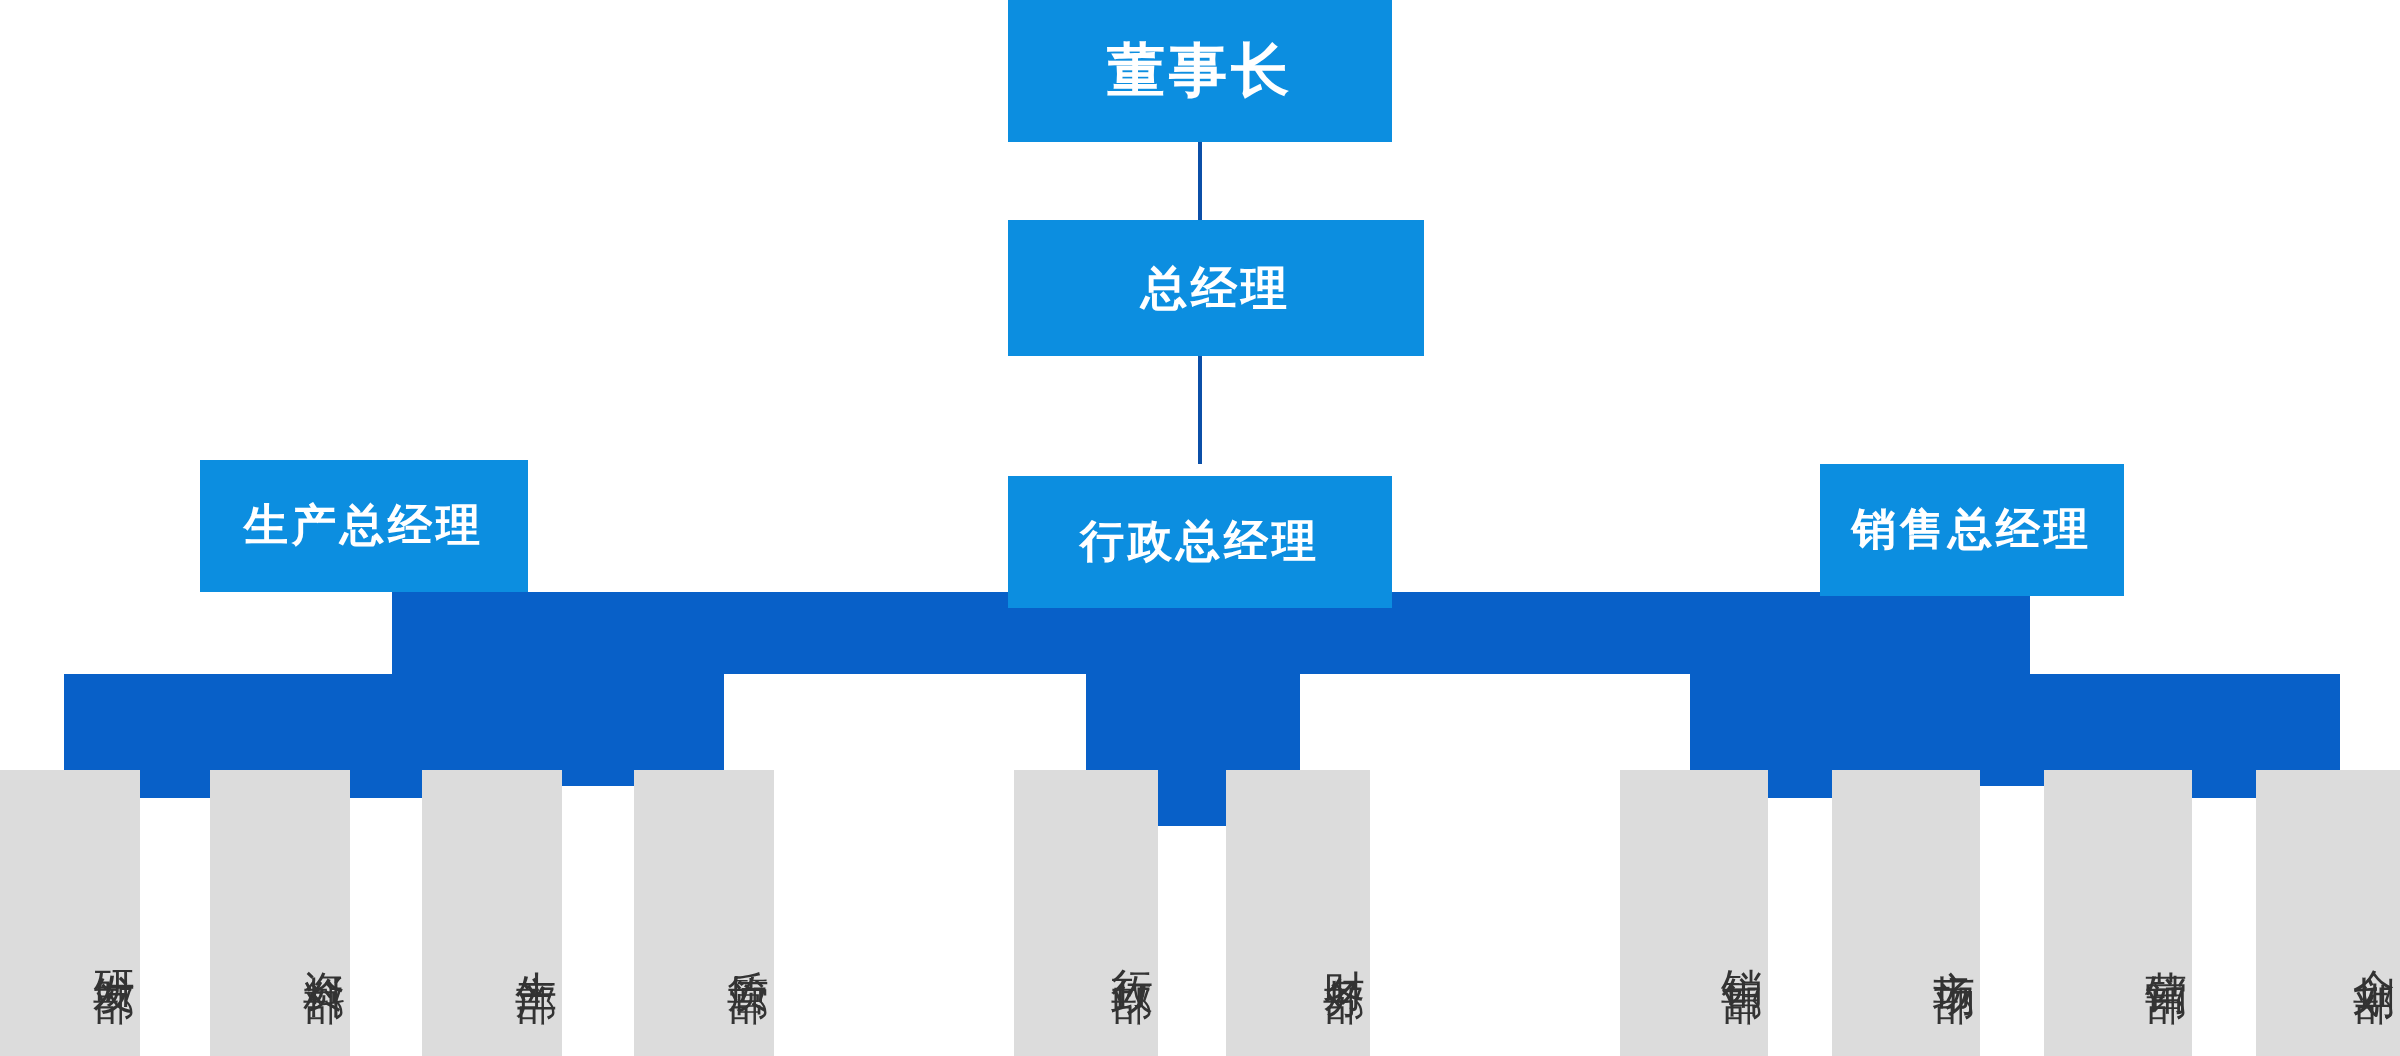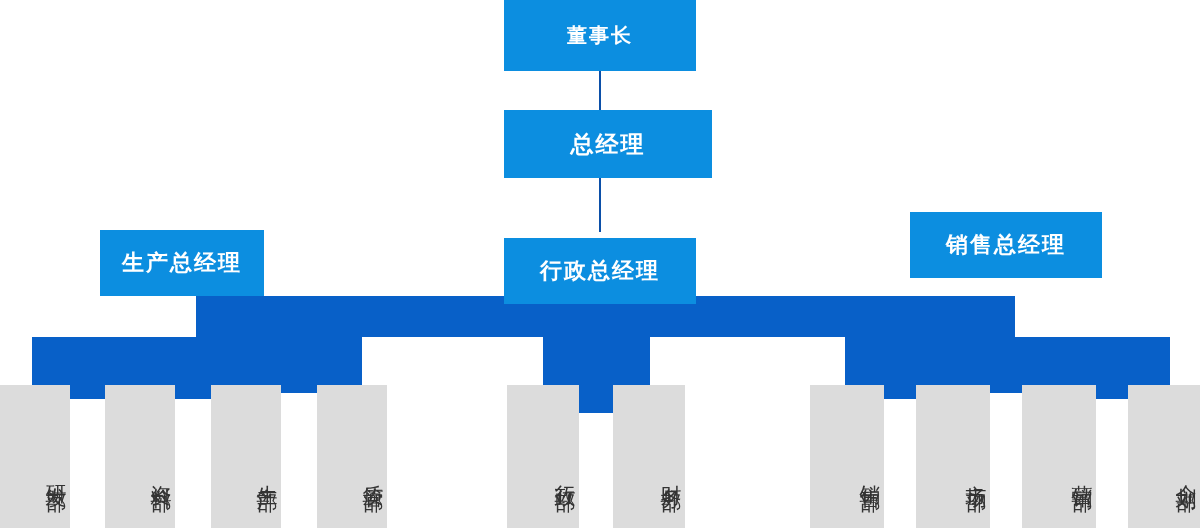--- a/index.html
+++ b/index.html
@@ -19,21 +19,21 @@
   
   .exec{
     position:absolute;
     background:#0c8ee0;
     color:#ffffff;
     display:flex;align-items:center;justify-content:center;
     letter-spacing:2px;
     font-weight:bold;
     white-space:nowrap;
   }
-  .exec.lvl1{font-size:20px;}
+  .exec.lvl1{font-size:29px;}
   .exec.lvl2{font-size:23px;}
   .exec.lvl3{font-size:22px;}
 
   
   .dept{
     position:absolute;
     background:#dcdcdc;
     color:#333333;
     font-size:21px;
     letter-spacing:3px;
@@ -68,21 +68,21 @@
 
   <div class="vline" style="left:599px;top:71px;height:39px;"></div>
   <div class="vline" style="left:599px;top:178px;height:54px;"></div>
 
   <div class="exec lvl1" style="left:504px;top:0px;width:192px;height:71px;">董事长</div>
 
   <div class="exec lvl2" style="left:504px;top:110px;width:208px;height:68px;">总经理</div>
 
   <div class="exec lvl3" style="left:100px;top:230px;width:164px;height:66px;">生产总经理</div>
   <div class="exec lvl3" style="left:504px;top:218px;width:192px;height:66px;margin-top:20px;">行政总经理</div>
-  <div class="exec lvl3" style="left:910px;top:212px;width:192px;height:66px;font-family:Liberation Serif, serif;">销售总经理</div>
+  <div class="exec lvl3" style="left:910px;top:232px;width:152px;height:66px;font-family:Liberation Serif, serif;">销售总经理</div>
 
   <div class="dept" style="left:0px;top:385px;width:70px;height:143px;">研发部</div>
   <div class="dept" style="left:105px;top:385px;width:70px;height:143px;">资料部</div>
   <div class="dept" style="left:211px;top:385px;width:70px;height:143px;">生产部</div>
   <div class="dept" style="left:317px;top:385px;width:70px;height:143px;">质管部</div>
 
   <div class="dept" style="left:507px;top:385px;width:72px;height:143px;">行政部</div>
   <div class="dept" style="left:613px;top:385px;width:72px;height:143px;">财务部</div>
 
   <div class="dept" style="left:810px;top:385px;width:74px;height:143px;">销售部</div>

